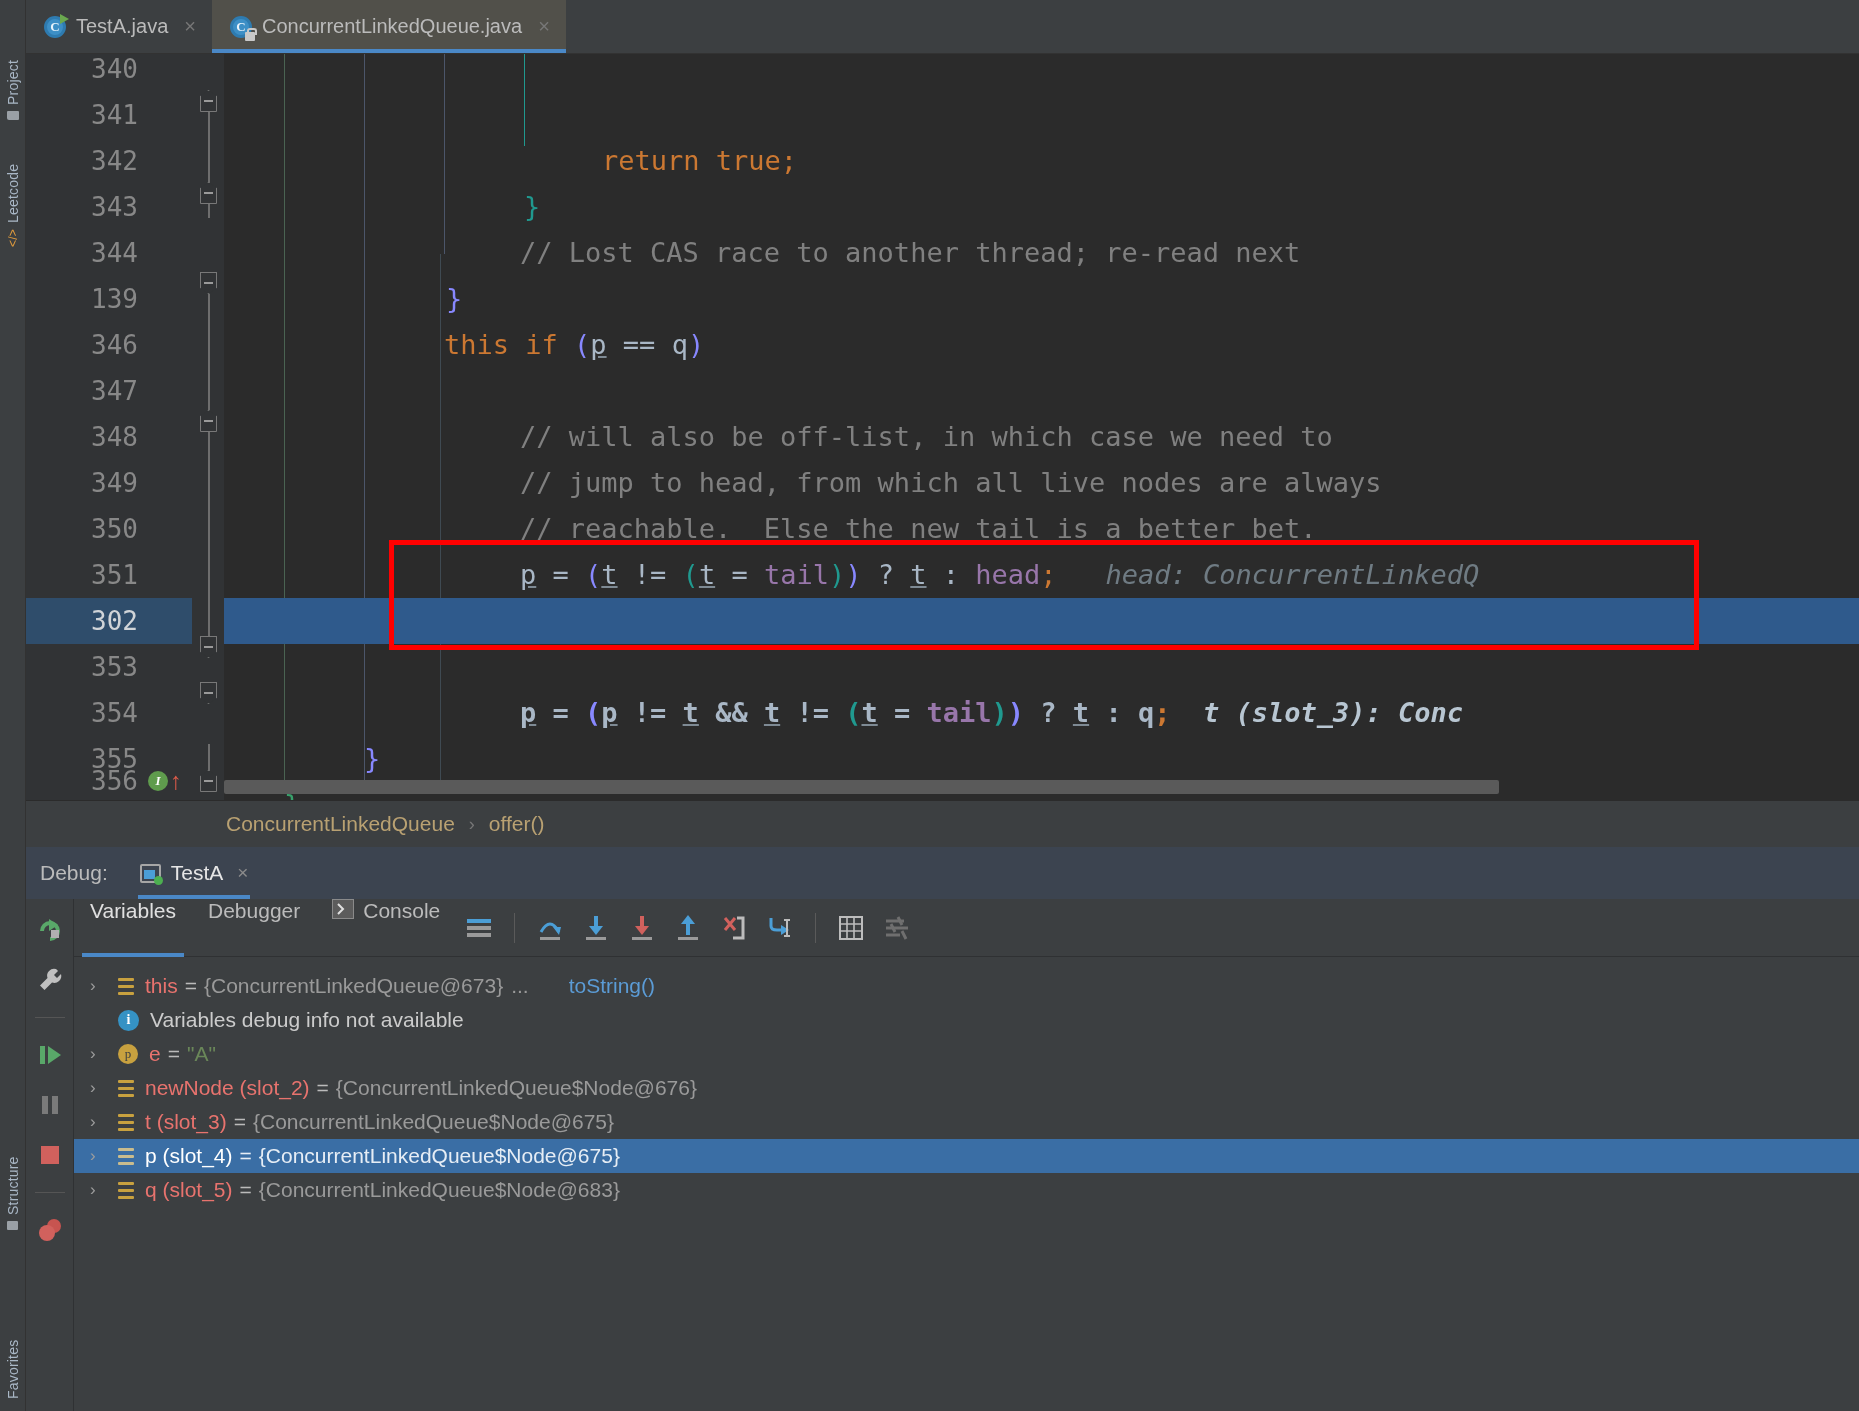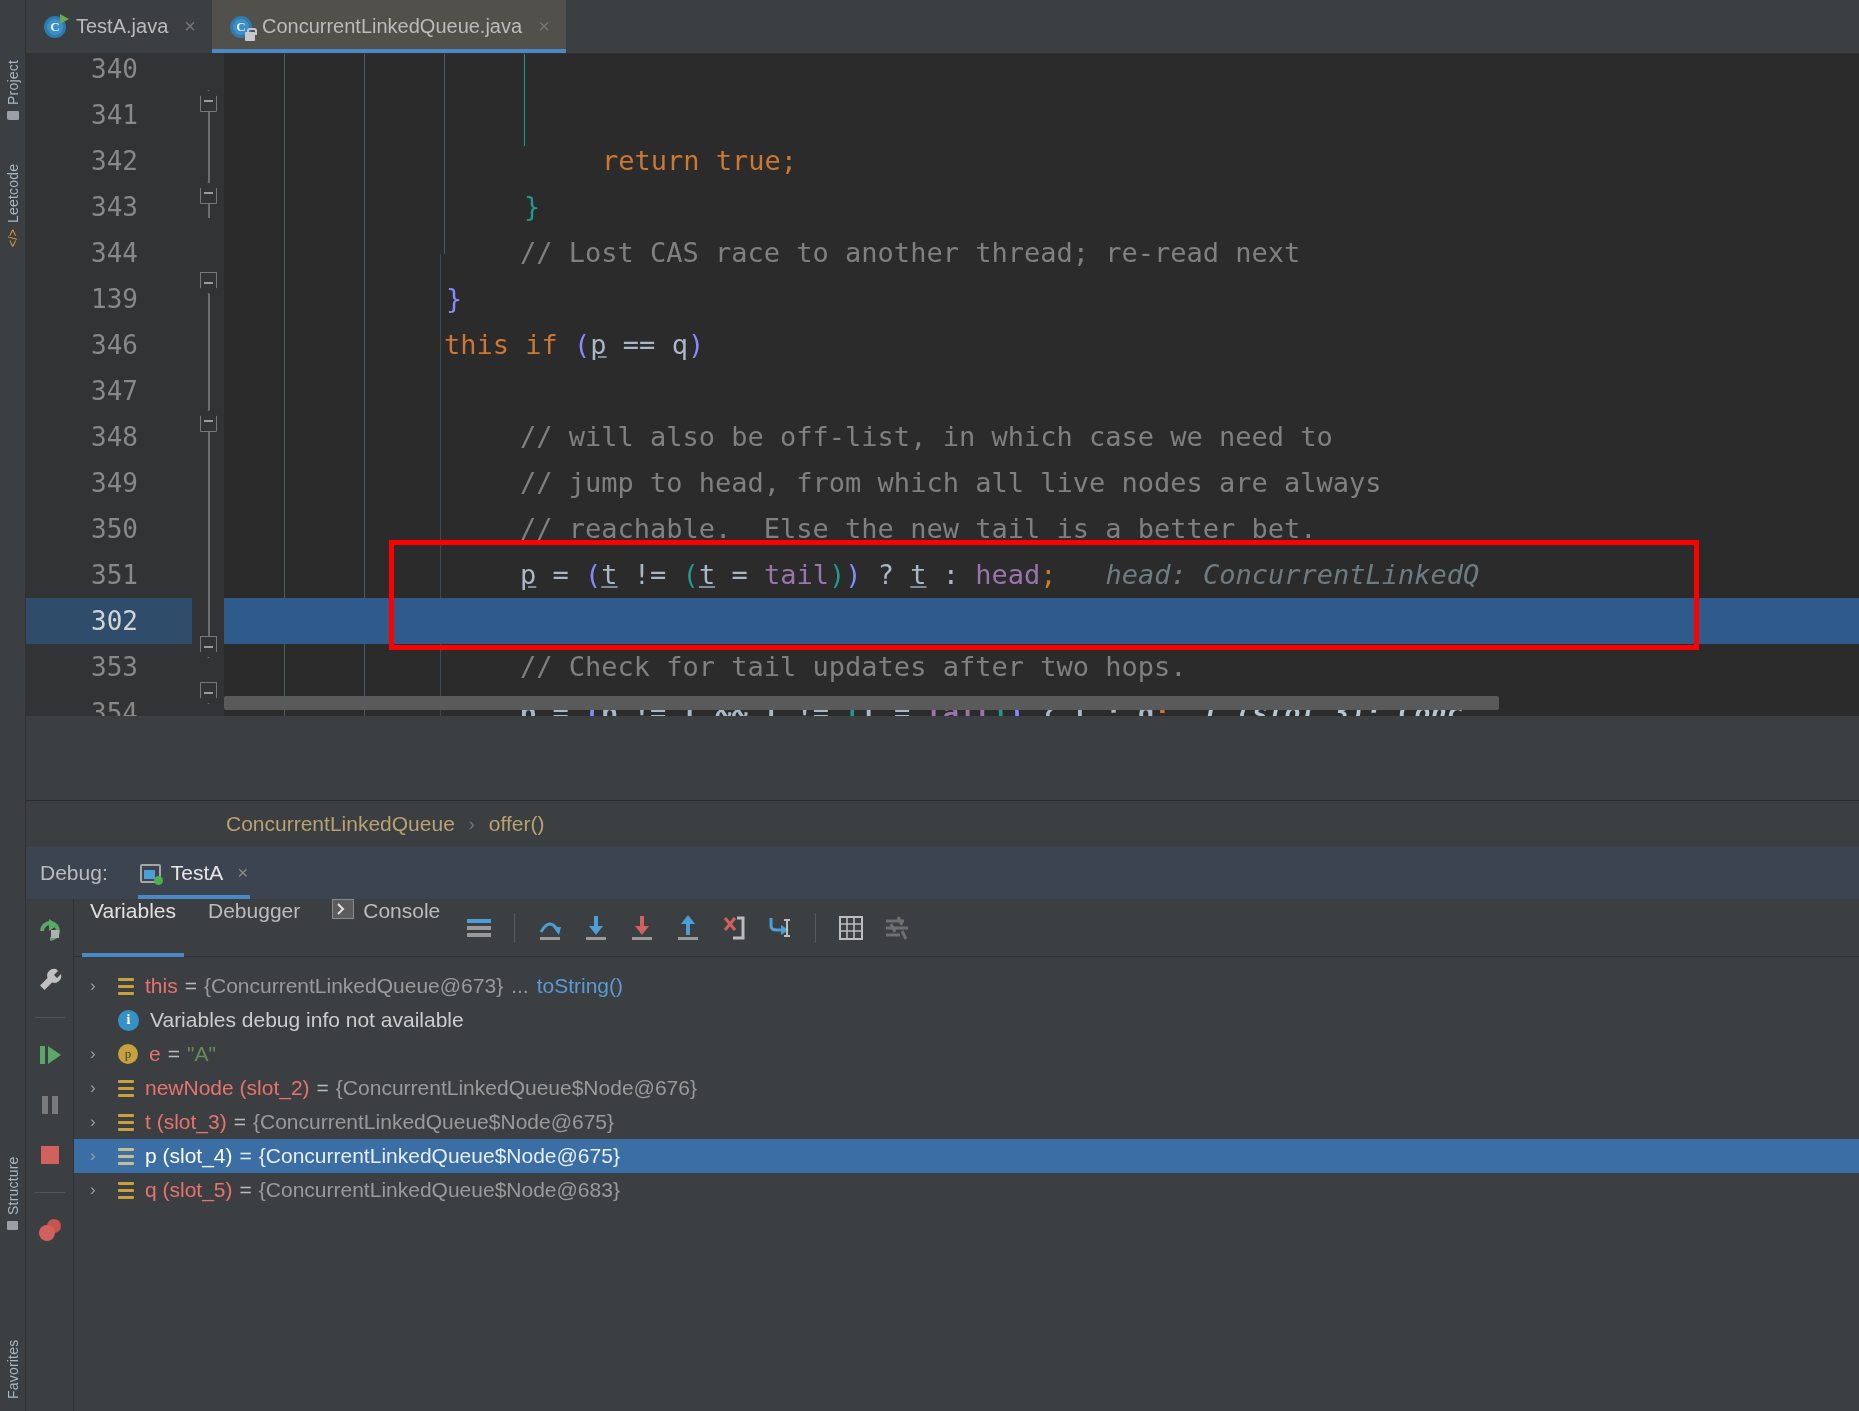--- a/index.html
+++ b/index.html
@@ -68,21 +68,21 @@
     position: absolute; right: -3px; bottom: -3px; width: 10px; height: 9px;
     background: #c9c9c9; border-radius: 1px;
   }
   .java-ic .lock::before {
     content: ""; position: absolute; left: 2px; top: -4px; width: 6px; height: 5px;
     border: 2px solid #c9c9c9; border-bottom: none; border-radius: 3px 3px 0 0;
   }
 
   
   .editor {
-    position: absolute; left: 26px; top: 54px; right: 0; height: 662px;
+    position: absolute; left: 26px; top: 54px; right: 0; height: 746px;
     background: #2b2b2b; overflow: hidden;
   }
   .gutter {
     position: absolute; left: 0; top: 0; width: 166px; height: 100%;
     background: #313335;
   }
   .gutter-line {
     position: absolute; left: 0; width: 166px; height: 46px;
     display: flex; align-items: center;
   }
@@ -227,21 +227,21 @@
   }
   .icirc {
     width: 21px; height: 21px; border-radius: 50%; background: #3592c4; color: #ffffff;
     font-size: 14px; font-weight: bold; display: flex; align-items: center; justify-content: center;
     margin-right: 11px; margin-left: 28px; font-family: "Liberation Serif", serif;
   }
   .vname { color: #e8736e; }
   .veq { color: #bbbbbb; margin: 0 7px; }
   .vval { color: #9a9a9a; }
   .vstr { color: #6a8759; }
-  .vlink { color: #5b9bd5; }
+  .vlink { color: #5b9bd5; margin-left: 32px; }
   .vrow.sel .vval, .vrow.sel .veq { color: #e6edf5; }
   .vrow.sel .vname { color: #ffffff; }
   .vinfo { color: #cccccc; }
 </style>
 </head>
 <body>
 
 <div class="app">
 
   <div class="rail">
@@ -388,23 +388,20 @@
       </div>
       <div class="cline" style="top:360px">
         <span class="txt" style="padding-left:296px;"><span class="cmt">// reachable.  Else the new tail is a better bet.</span></span>
       </div>
       <div class="cline" style="top:406px">
         <span class="txt" style="padding-left:296px;"><span class="var">p</span><span class="plain"> = </span><span class="br-v">(</span><span class="var">t</span><span class="plain"> != </span><span class="br-g">(</span><span class="var">t</span><span class="plain"> = </span><span class="fld">tail</span><span class="br-g">)</span><span class="br-v">)</span><span class="plain"> ? </span><span class="var">t</span><span class="plain"> : </span><span class="fld">head</span><span class="br-o">;</span><span class="hint">   </span><span class="hint">head: ConcurrentLinkedQ</span></span>
       </div>
       <div class="cline" style="top:452px">
         <span class="txt" style="padding-left:220px;"><span class="kw">else</span></span>
       </div>
-      <div class="cline" style="top:498px">
-        <span class="txt" style="padding-left:296px;"><span class="cmt">// Check for tail updates after two hops.</span></span>
-      </div>
       <div class="cline cur" style="top:544px">
         <span class="txt" style="padding-left:296px;"><span class="var">p</span><span class="plain"> = </span><span class="br-v">(</span><span class="var">p</span><span class="plain"> != </span><span class="var">t</span><span class="plain"> &amp;&amp; </span><span class="var">t</span><span class="plain"> != </span><span class="br-g">(</span><span class="var">t</span><span class="plain"> = </span><span class="fld">tail</span><span class="br-g">)</span><span class="br-v">)</span><span class="plain"> ? </span><span class="var">t</span><span class="plain"> : </span><span class="plain">q</span><span class="br-o">;</span><span class="hint-sel">  </span><span class="hint-sel">t (slot_3):</span><span class="hint-sel"> </span><span class="hint-sel">Conc</span></span>
       </div>
       <div class="cline" style="top:590px">
         <span class="txt" style="padding-left:140px;"><span class="br-v">}</span></span>
       </div>
       <div class="cline" style="top:636px">
         <span class="txt" style="padding-left:60px;"><span class="grn">}</span></span>
       </div>
       <div class="cline" style="top:682px">

